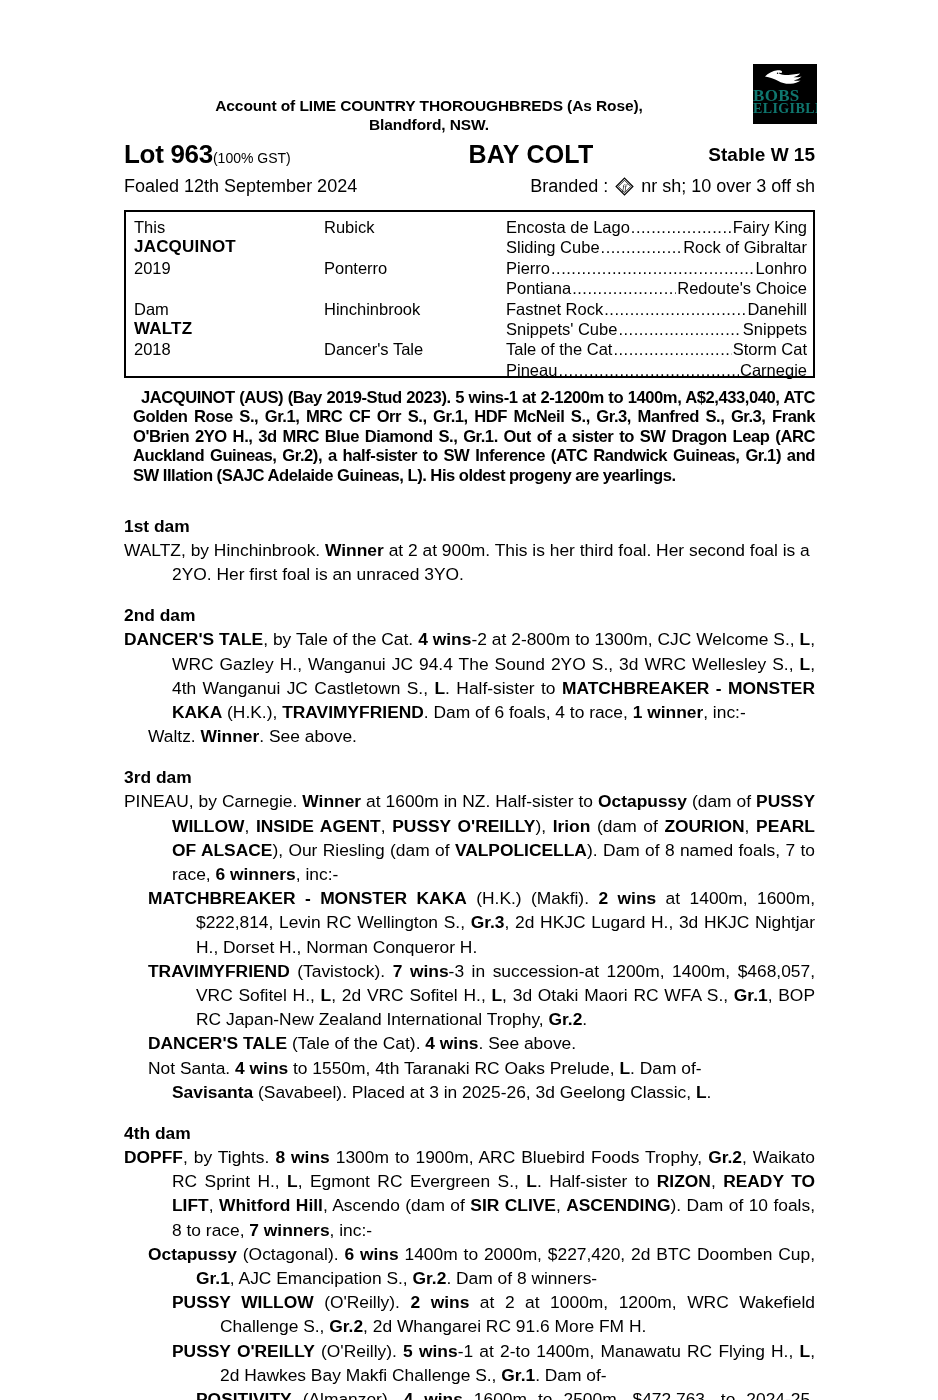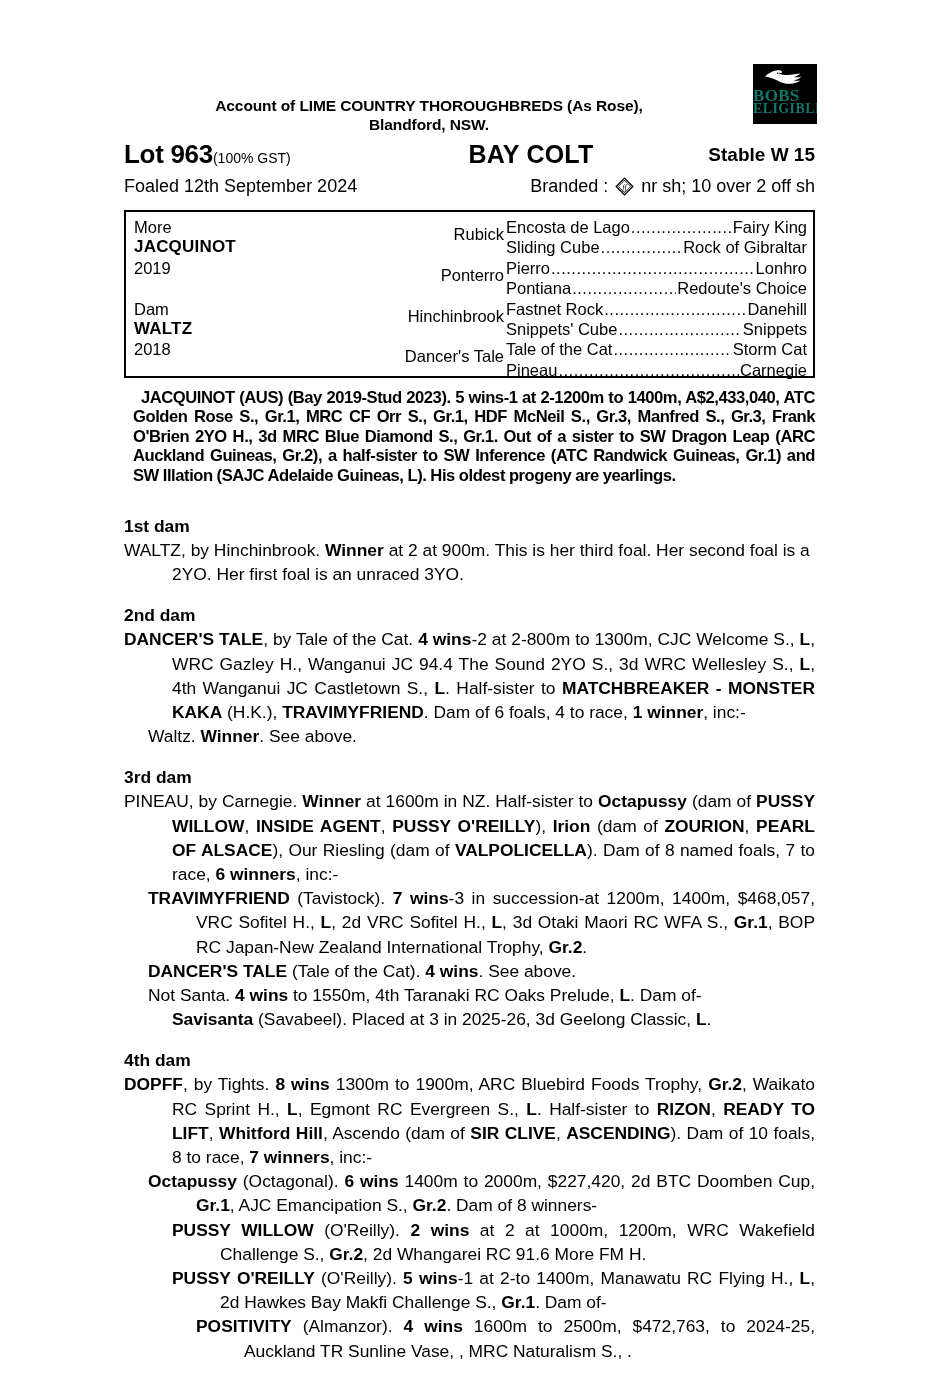--- a/index.html
+++ b/index.html
@@ -145,21 +145,21 @@
   .ped {
     position: absolute;
     left: 124px;
     top: 210px;
     width: 691px;
     height: 168px;
     border: 2px solid #000000;
     box-sizing: border-box;
   }
   .ped-col-a { position: absolute; left: 8px;   top: 5px; width: 190px; }
-  .ped-col-b { position: absolute; left: 198px; top: 12px; width: 180px; text-align: right; }
+  .ped-col-b { position: absolute; left: 198px; top: 5px; width: 180px; }
   .ped-col-c { position: absolute; left: 380px; top: 5px; right: 6px; }
   .ped-line {
     font-size: 16.5px;
     line-height: 20.4px;
     white-space: nowrap;
     height: 20.4px;
     overflow: hidden;
   }
   .ped-line.b { font-weight: bold; font-size: 17px; letter-spacing: 0.2px; }
   .ped-line.spacer { visibility: hidden; }
@@ -258,27 +258,27 @@
     <div class="foaled">Foaled 12th September 2024</div>
     <div class="branded">
       <span>Branded :</span>
       <span class="brand-mark">
         <svg viewBox="0 0 20 20" width="19" height="19">
           <path d="M10 1.2 L18.8 10 L10 18.8 L1.2 10 Z" fill="none" stroke="#000" stroke-width="1.3"></path>
           <path d="M10 3.4 L16.6 10 L10 16.6 L3.4 10 Z" fill="none" stroke="#000" stroke-width="0.9"></path>
           <text x="10" y="13.2" font-family="Liberation Serif, serif" font-size="8.5" font-style="italic" text-anchor="middle" fill="#000">ff</text>
         </svg>
       </span>
-      <span>nr sh; 10 over 2 off sh</span>
+      <span>nr sh; 10 over 3 off sh</span>
     </div>
   </div>
 
   <div class="ped">
     <div class="ped-col-a">
-      <div class="ped-line">More</div>
+      <div class="ped-line">This</div>
       <div class="ped-line b">JACQUINOT</div>
       <div class="ped-line">2019</div>
       <div class="ped-line spacer">.</div>
       <div class="ped-line">Dam</div>
       <div class="ped-line b">WALTZ</div>
       <div class="ped-line">2018</div>
     </div>
 
     <div class="ped-col-b">
       <div class="ped-line">Rubick</div>
@@ -339,20 +339,21 @@
   </div>
 
   <div class="prose" id="prose">
       <div class="damhead first">1st dam</div>
       <div class="entry lv0 noj">WALTZ, by Hinchinbrook. <b>Winner</b> at 2 at 900m. This is her third foal. Her second foal is a 2YO. Her first foal is an unraced 3YO.</div>
       <div class="damhead">2nd dam</div>
       <div class="entry lv0"><b>DANCER'S TALE</b>, by Tale of the Cat. <b>4 wins</b>-2 at 2-800m to 1300m, CJC Welcome S., <b>L</b>, WRC Gazley H., Wanganui JC 94.4 The Sound 2YO S., 3d WRC Wellesley S., <b>L</b>, 4th Wanganui JC Castletown S., <b>L</b>. Half-sister to <b>MATCHBREAKER - MONSTER KAKA</b> (H.K.), <b>TRAVIMYFRIEND</b>. Dam of 6 foals, 4 to race, <b>1 winner</b>, inc:-</div>
       <div class="entry lv1 noj">Waltz. <b>Winner</b>. See above.</div>
       <div class="damhead">3rd dam</div>
       <div class="entry lv0">PINEAU, by Carnegie. <b>Winner</b> at 1600m in NZ. Half-sister to <b>Octapussy</b> (dam of <b>PUSSY WILLOW</b>, <b>INSIDE AGENT</b>, <b>PUSSY O'REILLY</b>), <b>Irion</b> (dam of <b>ZOURION</b>, <b>PEARL OF ALSACE</b>), Our Riesling (dam of <b>VALPOLICELLA</b>). Dam of 8 named foals, 7 to race, <b>6 winners</b>, inc:-</div>
+      <div class="entry lv1"><b>MATCHBREAKER - MONSTER KAKA</b> (H.K.) (Makfi). <b>2 wins</b> at 1400m, 1600m, $222,814, Levin RC Wellington S., <b>Gr.3</b>, 2d HKJC Lugard H., 3d HKJC Nightjar H., Dorset H., Norman Conqueror H.</div>
       <div class="entry lv1"><b>TRAVIMYFRIEND</b> (Tavistock). <b>7 wins</b>-3 in succession-at 1200m, 1400m, $468,057, VRC Sofitel H., <b>L</b>, 2d VRC Sofitel H., <b>L</b>, 3d Otaki Maori RC WFA S., <b>Gr.1</b>, BOP RC Japan-New Zealand International Trophy, <b>Gr.2</b>.</div>
       <div class="entry lv1 noj"><b>DANCER'S TALE</b> (Tale of the Cat). <b>4 wins</b>. See above.</div>
       <div class="entry lv1 noj">Not Santa. <b>4 wins</b> to 1550m, 4th Taranaki RC Oaks Prelude, <b>L</b>. Dam of-</div>
       <div class="entry lv2 noj"><b>Savisanta</b> (Savabeel). Placed at 3 in 2025-26, 3d Geelong Classic, <b>L</b>.</div>
       <div class="damhead">4th dam</div>
       <div class="entry lv0"><b>DOPFF</b>, by Tights. <b>8 wins</b> 1300m to 1900m, ARC Bluebird Foods Trophy, <b>Gr.2</b>, Waikato RC Sprint H., <b>L</b>, Egmont RC Evergreen S., <b>L</b>. Half-sister to <b>RIZON</b>, <b>READY TO LIFT</b>, <b>Whitford Hill</b>, Ascendo (dam of <b>SIR CLIVE</b>, <b>ASCENDING</b>). Dam of 10 foals, 8 to race, <b>7 winners</b>, inc:-</div>
       <div class="entry lv1"><b>Octapussy</b> (Octagonal). <b>6 wins</b> 1400m to 2000m, $227,420, 2d BTC Doomben Cup, <b>Gr.1</b>, AJC Emancipation S., <b>Gr.2</b>. Dam of 8 winners-</div>
       <div class="entry lv2"><b>PUSSY WILLOW</b> (O'Reilly). <b>2 wins</b> at 2 at 1000m, 1200m, WRC Wakefield Challenge S., <b>Gr.2</b>, 2d Whangarei RC 91.6 More FM H.</div>
       <div class="entry lv2"><b>PUSSY O'REILLY</b> (O'Reilly). <b>5 wins</b>-1 at 2-to 1400m, Manawatu RC Flying H., <b>L</b>, 2d Hawkes Bay Makfi Challenge S., <b>Gr.1</b>. Dam of-</div>
       <div class="entry lv3"><b>POSITIVITY</b> (Almanzor). <b>4 wins</b> 1600m to 2500m, $472,763, to 2024-25, Auckland TR Sunline Vase, , MRC Naturalism S., .</div>

